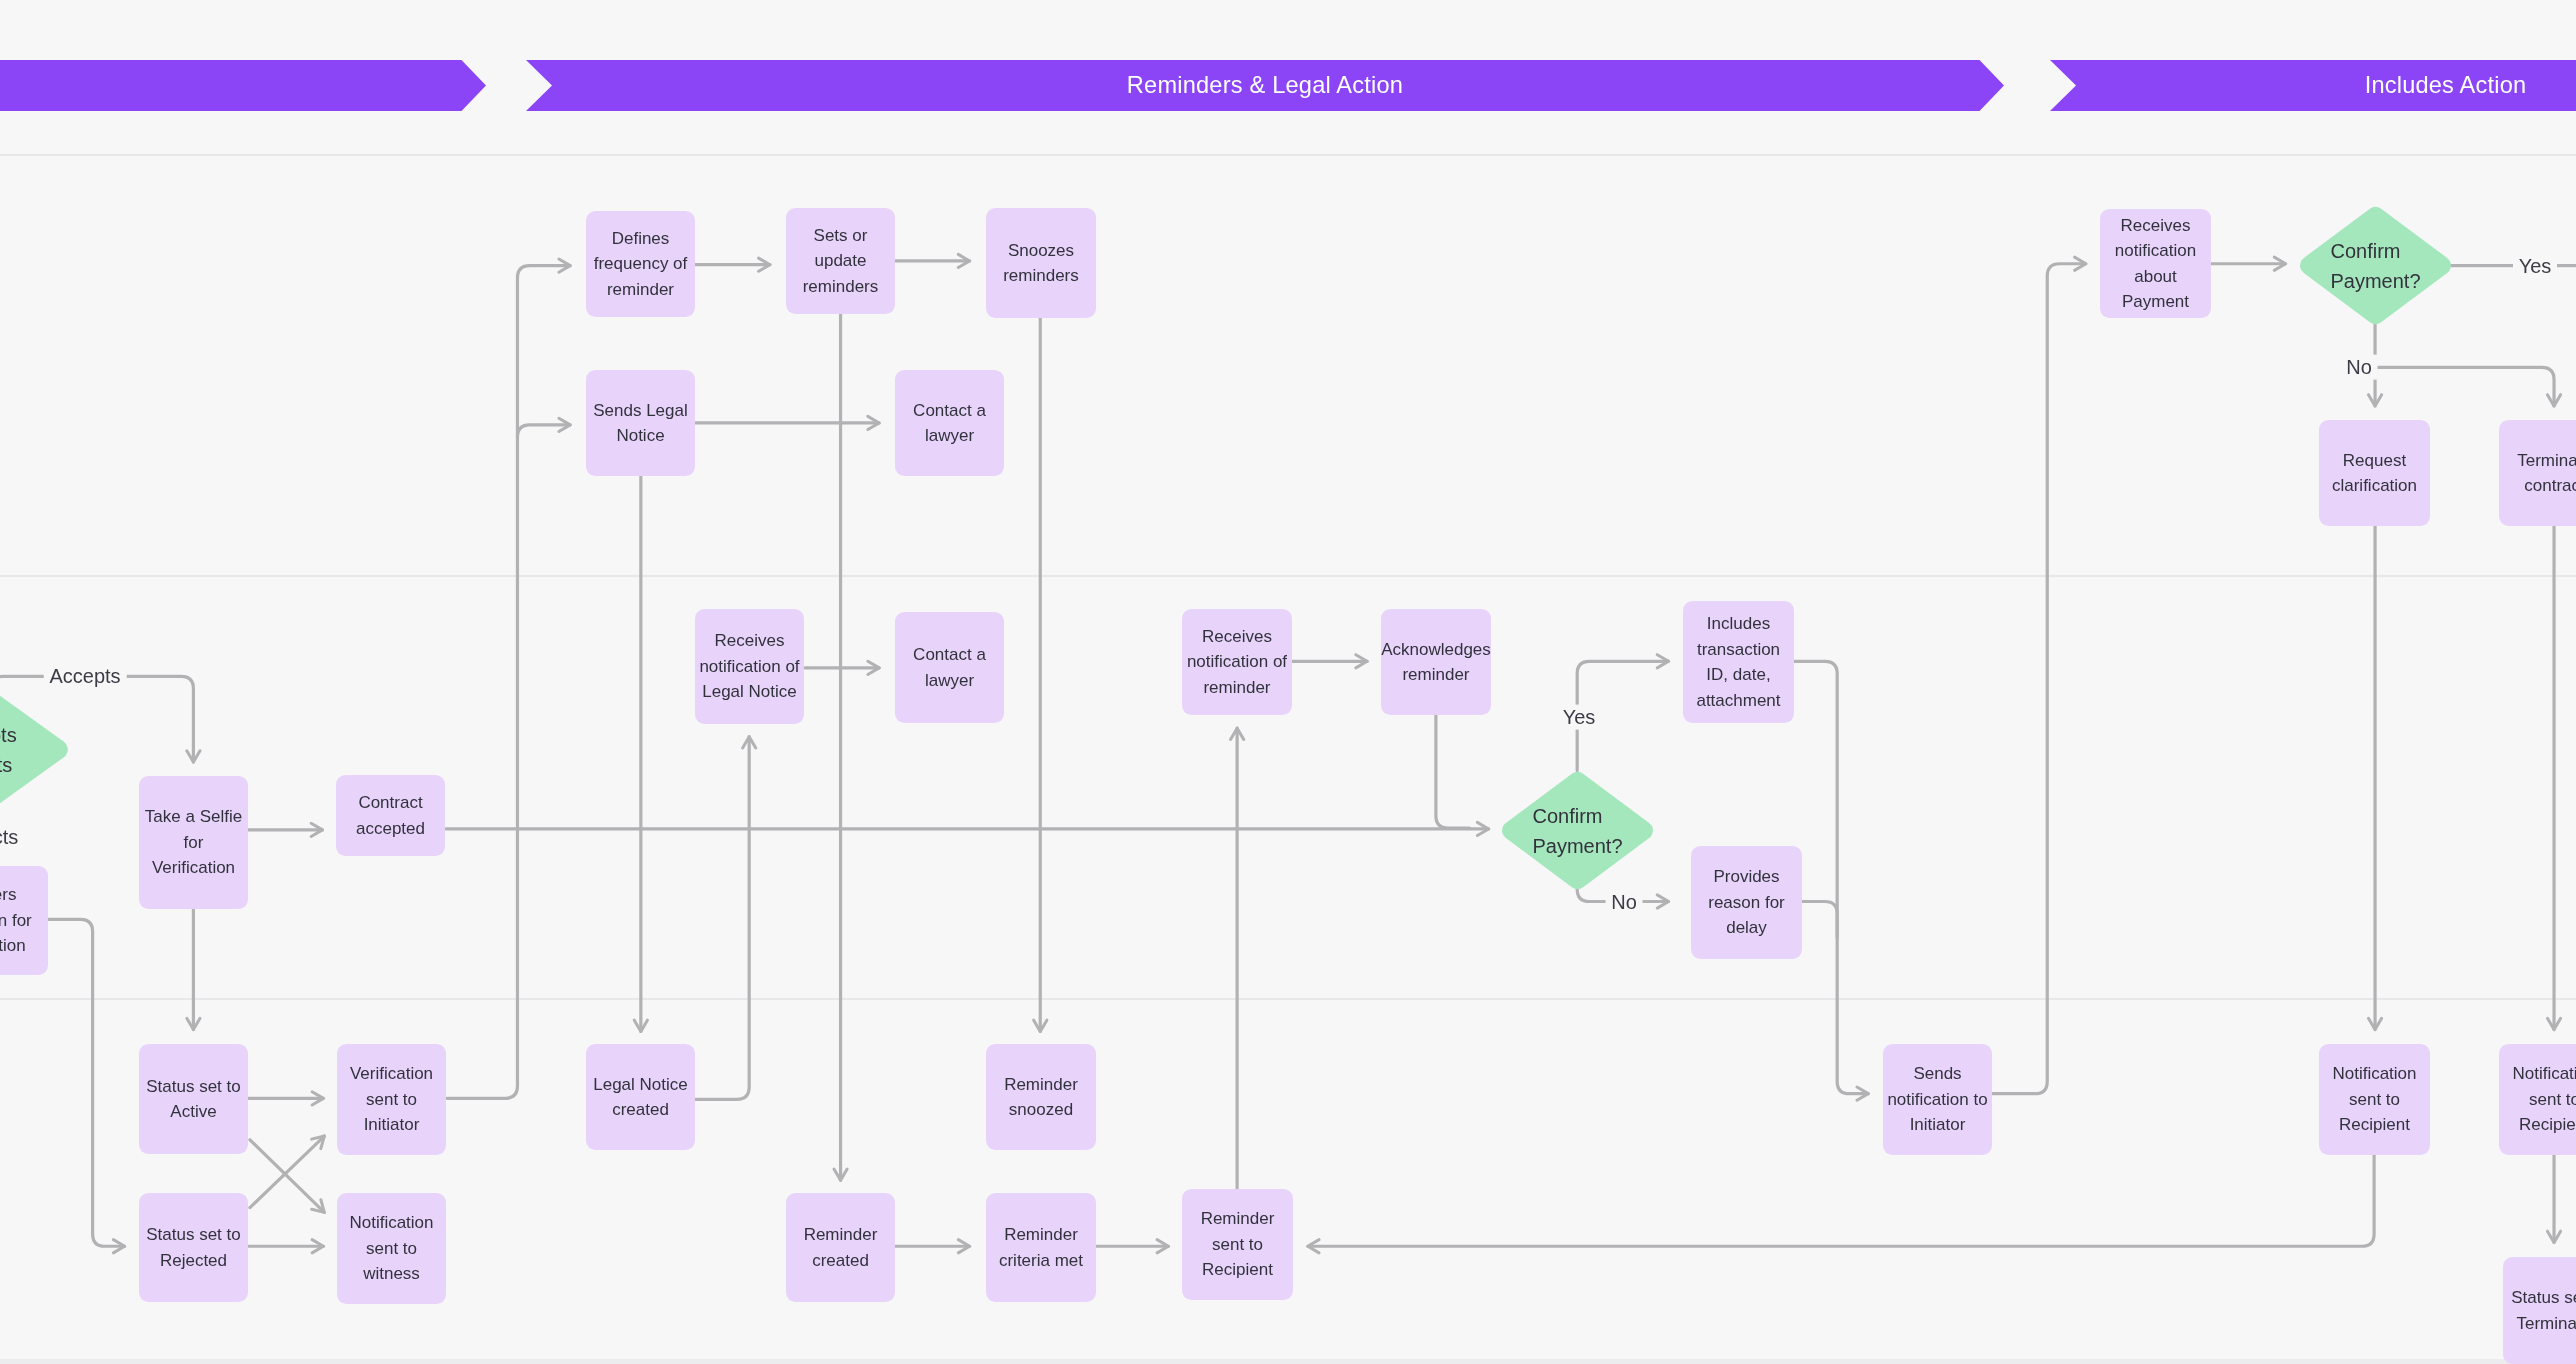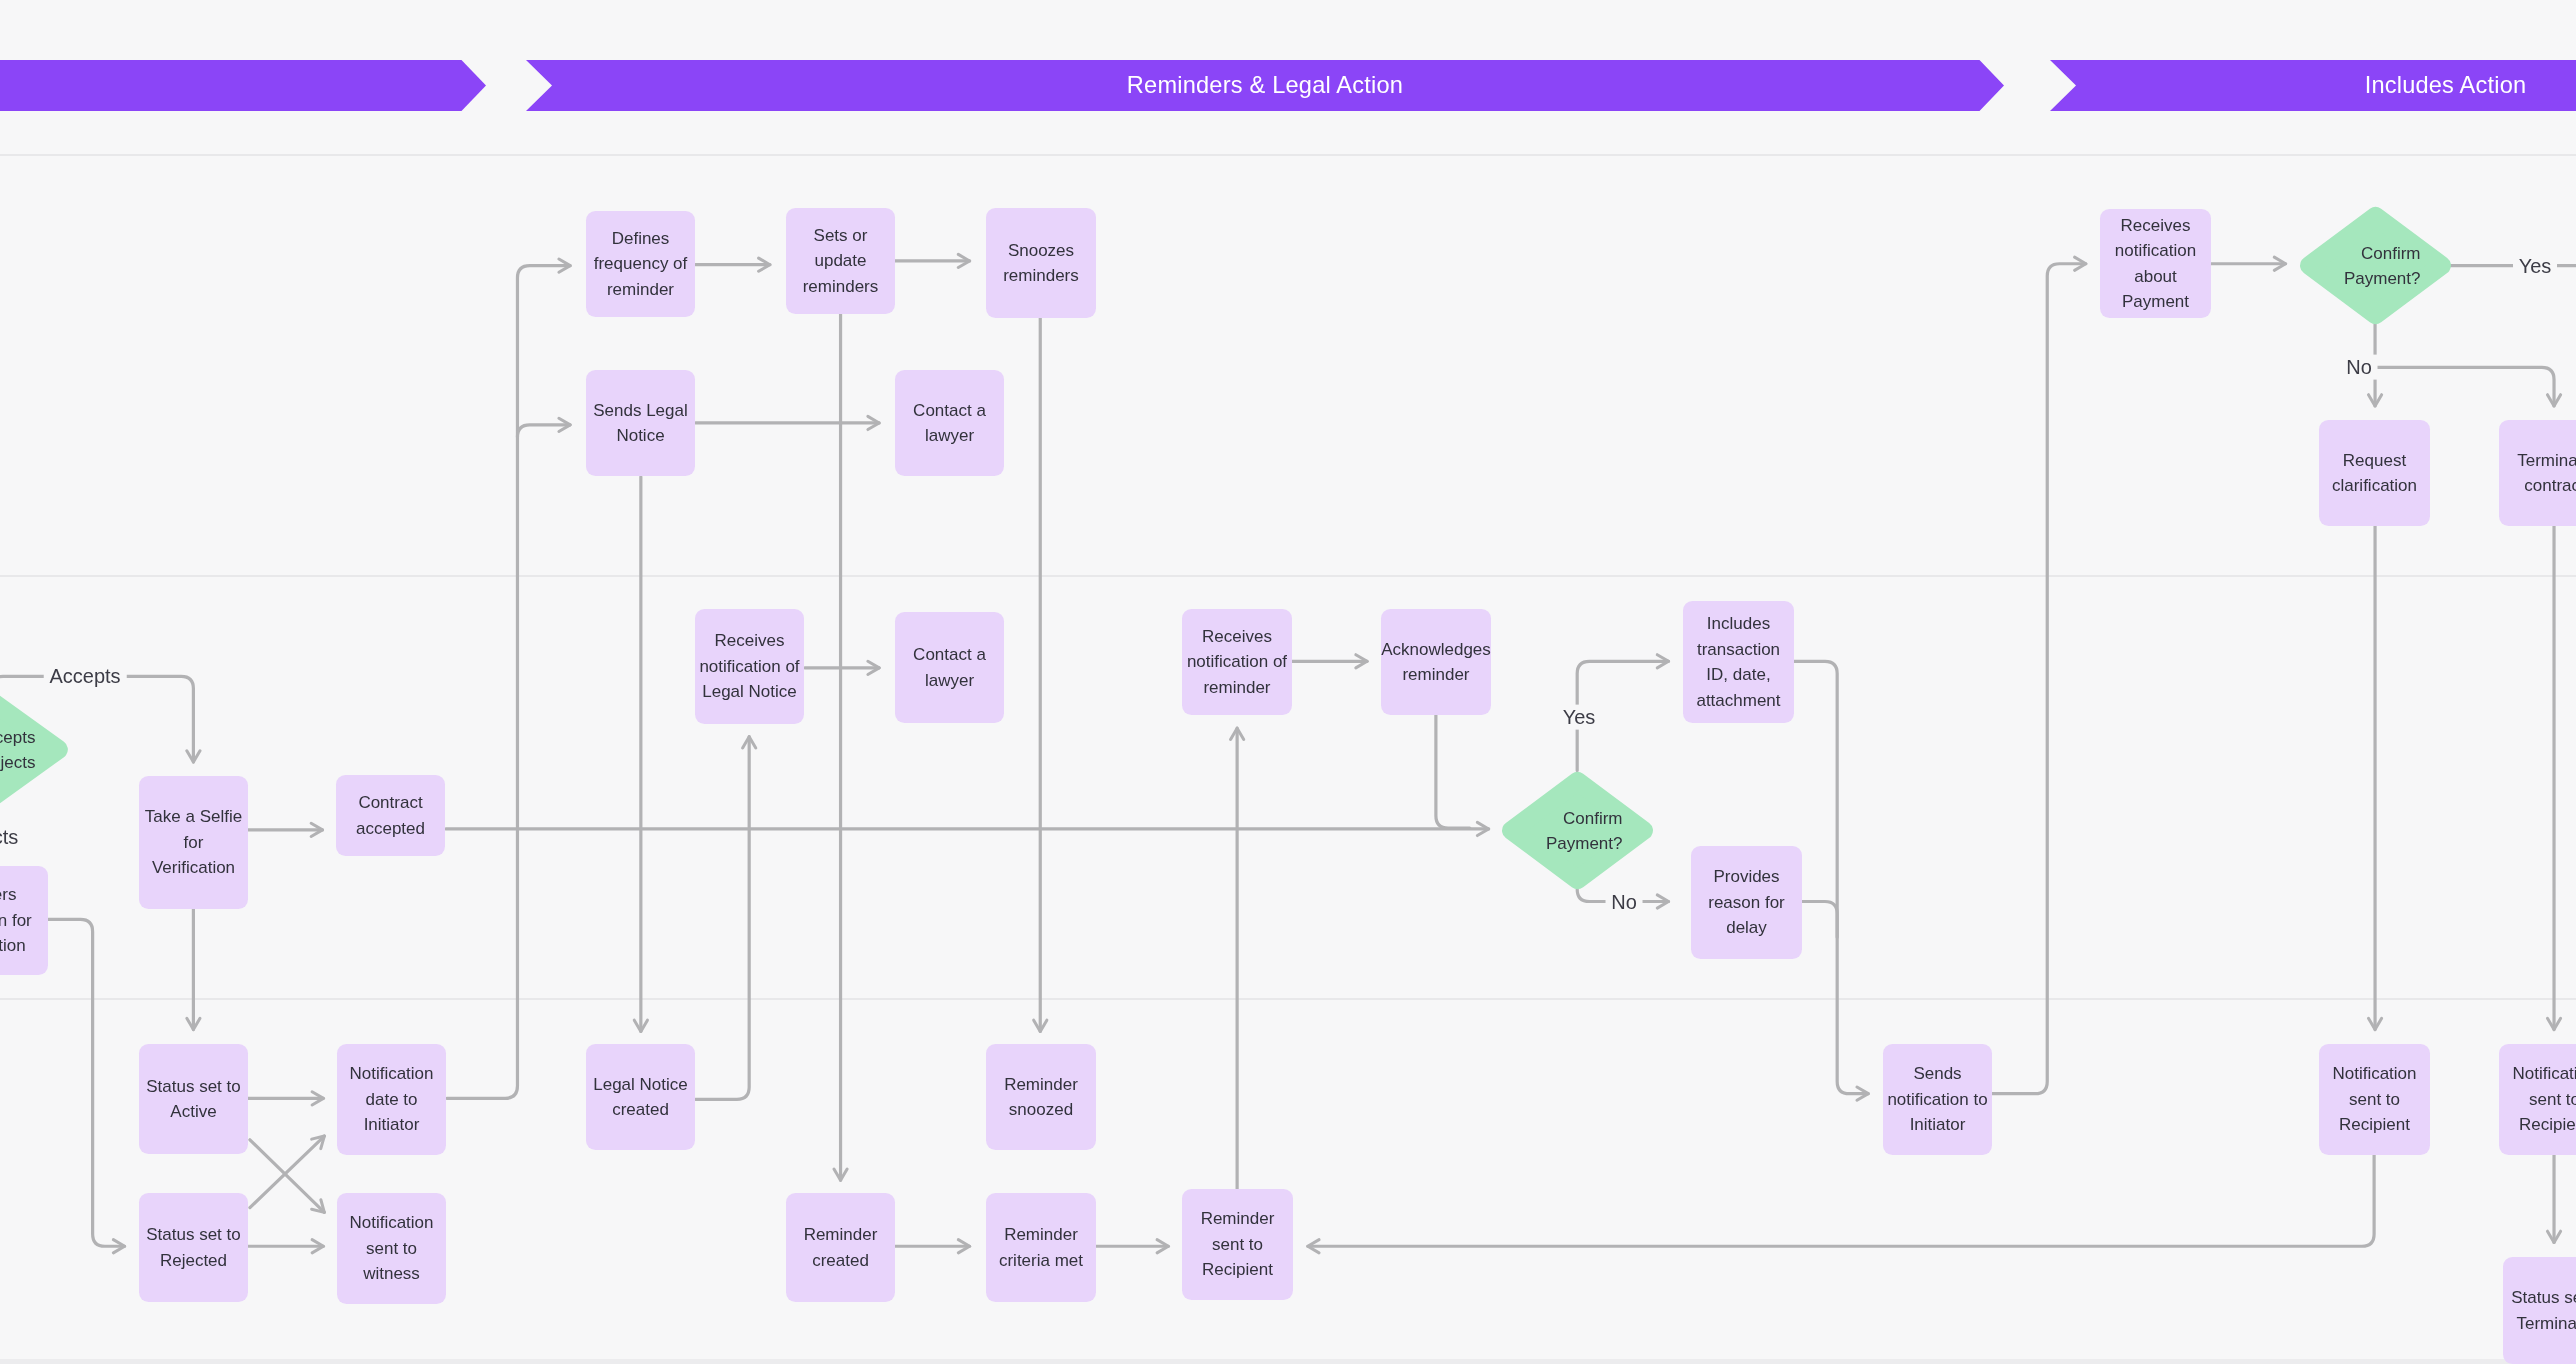--- a/index.html
+++ b/index.html
@@ -24,21 +24,21 @@
   .node{
     position:absolute; background:var(--box); border-radius:9.4px;
     display:flex; align-items:center; justify-content:center; text-align:center;
     color:var(--text); font-size:17px; line-height:1.5; padding:3.8px; box-sizing:border-box;
     z-index:2;
   }
   .diamond-wrap{position:absolute;z-index:2;}
   .diamond-wrap svg{position:absolute;left:0;top:0;overflow:visible;}
   .diamond-label{
     position:absolute; left:50%; top:50%; transform:translate(-50%,-50%);
-    width:90px; text-align:right; color:var(--text); font-size:17px; line-height:1.5;
+    width:90px; text-align:left; color:var(--text); font-size:20px; line-height:1.5;
   }
   .edge-label{
     position:absolute; transform:translate(-50%,-50%); z-index:3;
     background:var(--bg); color:#3c3c46; font-size:20px; padding:0.9px 5.7px; white-space:nowrap;
   }
 </style>
 </head>
 <body>
 
 <div id="canvas">
@@ -148,21 +148,21 @@
     <div class="node" style="left: 139px; top: 776px; width: 109px; height: 133px;">
       <span>Take a Selfie for Verification</span>
     </div>
     <div class="node" style="left: 336px; top: 775px; width: 109px; height: 81px;">
       <span>Contract accepted</span>
     </div>
     <div class="node" style="left: 139px; top: 1044px; width: 109px; height: 110px;">
       <span>Status set to Active</span>
     </div>
     <div class="node" style="left: 337px; top: 1044px; width: 109px; height: 111px;">
-      <span>Notification date to Initiator</span>
+      <span>Verification sent to Initiator</span>
     </div>
     <div class="node" style="left: 139px; top: 1193px; width: 109px; height: 109px;">
       <span>Status set to Rejected</span>
     </div>
     <div class="node" style="left: 337px; top: 1193px; width: 109px; height: 111px; text-align: center;">
       <span>Notification sent to witness</span>
     </div>
     <div class="node" style="left: 586px; top: 1044px; width: 109px; height: 106px;">
       <span>Legal Notice created</span>
     </div>

